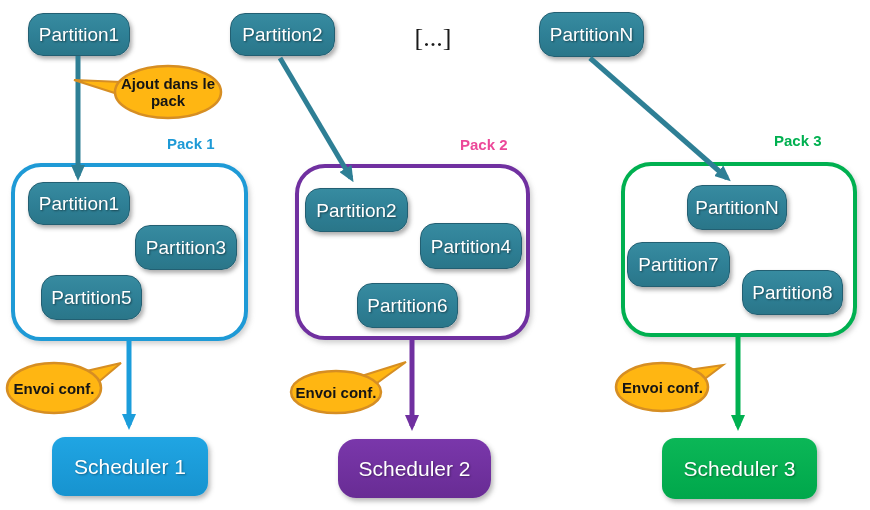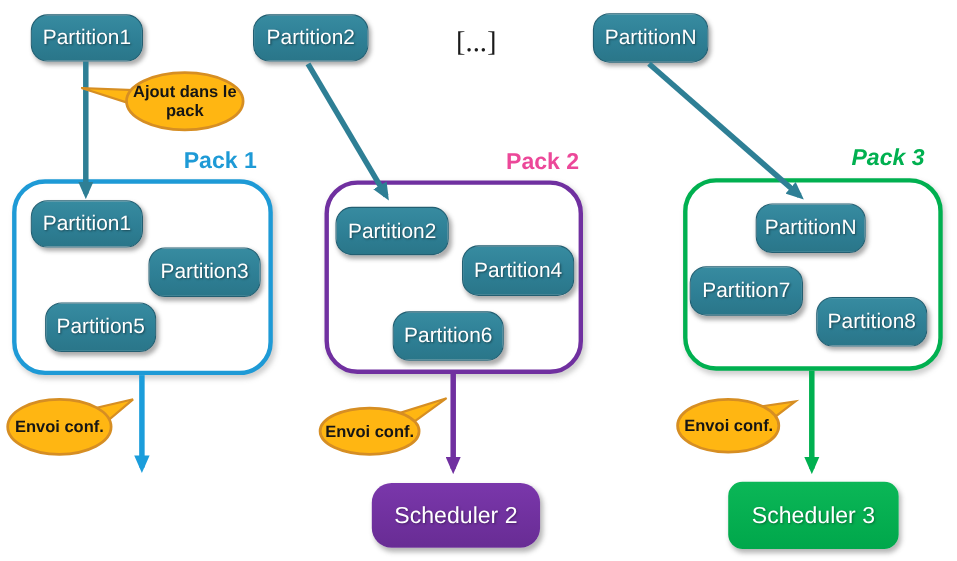--- a/index.html
+++ b/index.html
@@ -20,25 +20,25 @@
   
   .pack{
     position:absolute;box-sizing:border-box;background:#fff;
     border-radius:30px;border:4px solid;z-index:1;
     box-shadow:2px 3px 5px rgba(120,120,120,.35);
   }
   .pack-1{border-color:#1E9AD6;}
   .pack-2{border-color:#7030A0;}
   .pack-3{border-color:#00B050;}
   .pack-label{
-    position:absolute;font-weight:bold;font-size:21px;z-index:2;white-space:nowrap;
+    position:absolute;font-weight:bold;font-size:15px;z-index:2;white-space:nowrap;
   }
   .pack-label-1{color:#1E9AD6;}
   .pack-label-2{color:#ec4899;margin-left:12px;}
-  .pack-label-3{color:#00B050;font-style:italic;}
+  .pack-label-3{color:#00B050;}
   
   .sched{
     position:absolute;box-sizing:border-box;border-radius:13px;color:#fff;
     font-size:21px;display:flex;align-items:center;justify-content:center;
     box-shadow:2px 3px 5px rgba(70,70,70,.4);text-shadow:1px 1px 2px rgba(0,0,0,.35);
     z-index:2;
   }
   .sched-1{background:linear-gradient(180deg,#20A5E3,#1793CF);}
   .sched-2{background:linear-gradient(180deg,#7A37AB,#682C94);border-radius:18px;}
   .sched-3{background:linear-gradient(180deg,#0BB757,#00A74B);}
@@ -111,20 +111,23 @@
   </div>
   <div class="pbox" style="left:627px;top:242px;width:103px;height:45px;">
     <span>Partition</span>
     <span>7</span>
   </div>
   <div class="pbox" style="left:742px;top:270px;width:101px;height:45px;">
     <span>Partition</span>
     <span>8</span>
   </div>
 
+  <div class="sched sched-1" style="left:52px;top:437px;width:156px;height:59px;">
+    <span>Scheduler 1</span>
+  </div>
   <div class="sched sched-2" style="left:338px;top:439px;width:153px;height:59px;">
     <span>Scheduler 2</span>
   </div>
   <div class="sched sched-3" style="left:662px;top:438px;width:155px;height:61px;">
     <span>Scheduler 3</span>
   </div>
 
   <svg class="arrows-svg" width="870" height="510" viewBox="0 0 870 510">
     <defs>
       <marker id="ah-teal" markerUnits="userSpaceOnUse" markerWidth="16" markerHeight="14" refX="11" refY="7" orient="auto">

